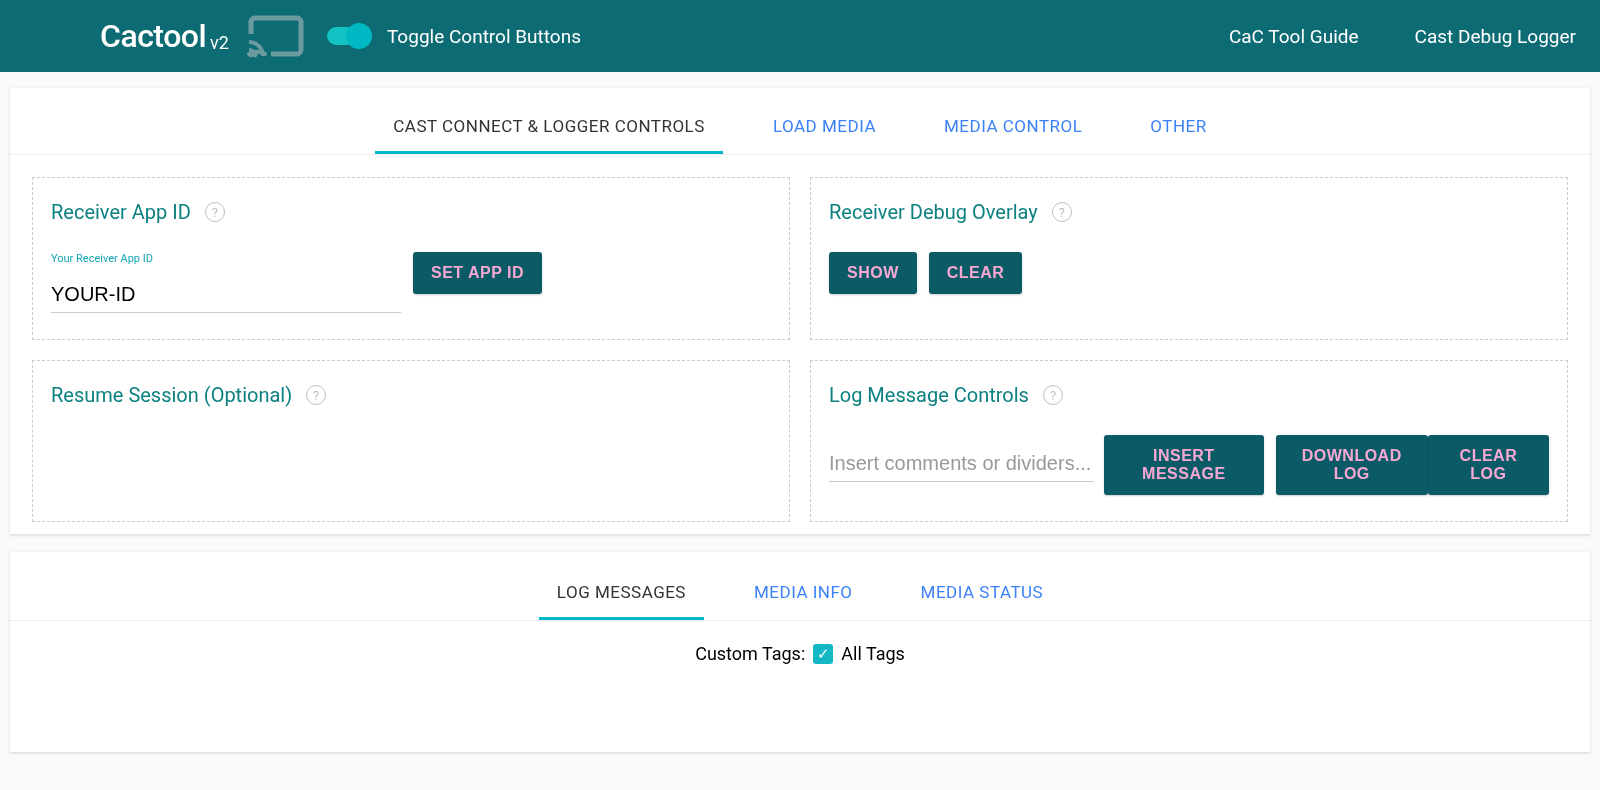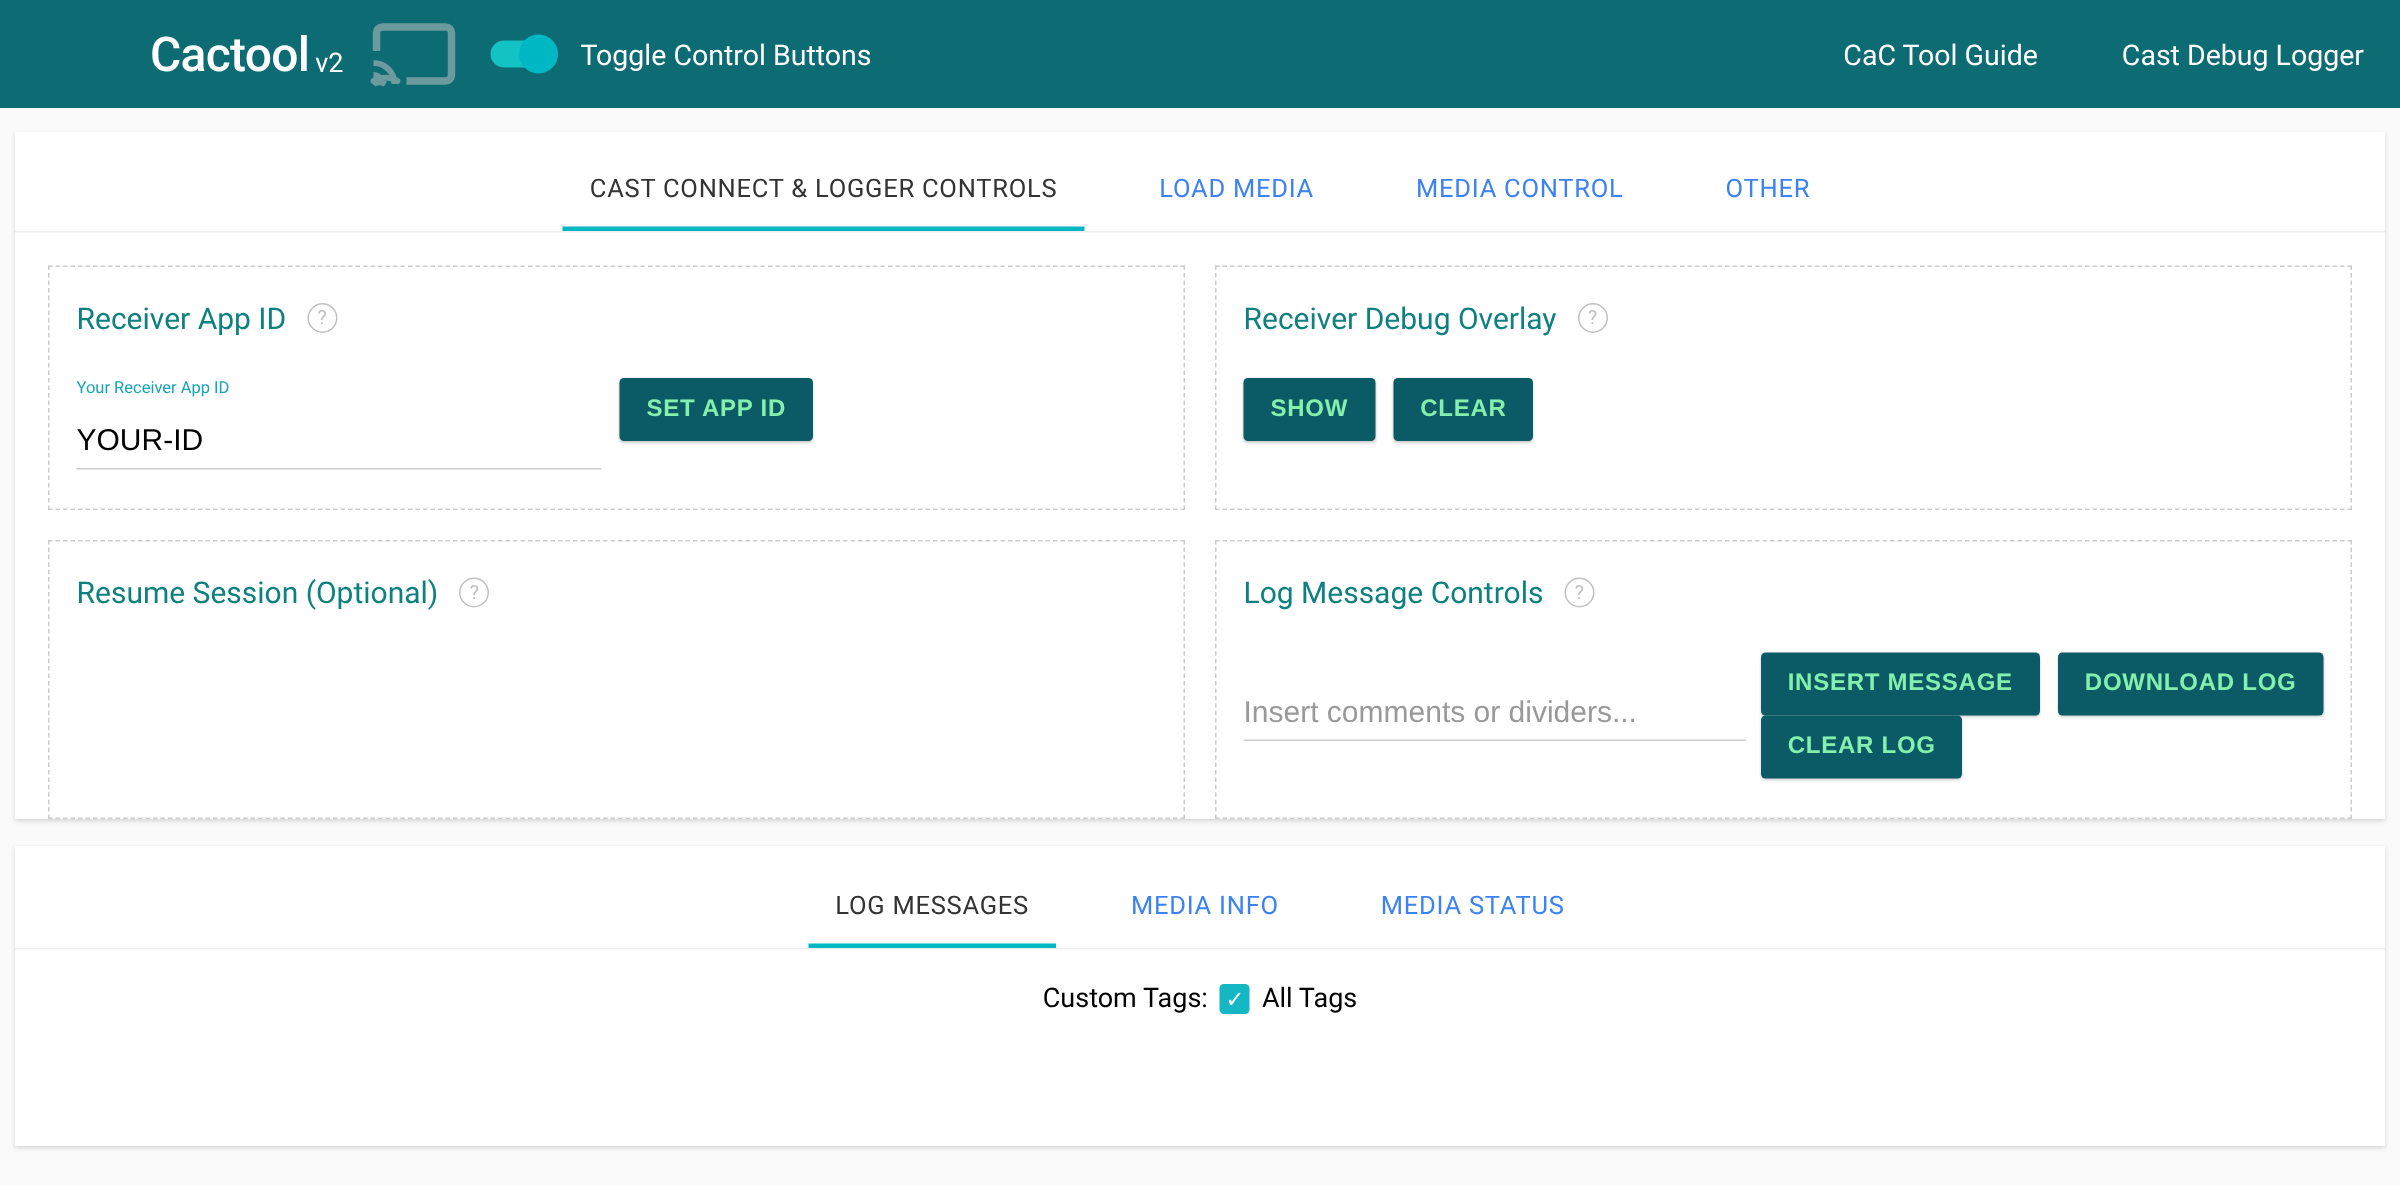--- a/index.html
+++ b/index.html
@@ -68,20 +68,21 @@
       color: #fff;
       font-size: 19px;
       margin-left: 56px;
       cursor: pointer;
     }
 
     .main-card {
       margin: 16px 10px 0 10px;
       background: #fff;
       box-shadow: 0 1px 3px rgba(0,0,0,0.15);
+      padding-bottom: 12px;
     }
     .tabs {
       display: flex;
       justify-content: center;
       gap: 60px;
       border-bottom: 1px solid #eee;
       padding-top: 16px;
     }
     .tab {
       padding: 12px 4px 18px 4px;
@@ -172,21 +173,21 @@
       align-items: flex-start;
       gap: 0;
     }
     .btn-row {
       display: flex;
       gap: 12px;
       flex-wrap: wrap;
     }
     .btn {
       background: #0b5b66;
-      color: #86efac;
+      color: #f9a8d4;
       border: none;
       padding: 12px 18px;
       font-size: 16px;
       font-weight: 600;
       letter-spacing: 0.5px;
       cursor: pointer;
       border-radius: 3px;
       box-shadow: 0 1px 2px rgba(0,0,0,0.2);
     }
     .btn-stack-gap { margin-top: 0px; }
@@ -202,21 +203,21 @@
       border: none;
       border-bottom: 1px solid #ccc;
       font-size: 20px;
       padding: 4px 0 6px 0;
       outline: none;
       background: transparent;
     }
     .log-input::placeholder { color: #999; }
     .log-btn-col {
       display: flex;
-      flex-direction: column;
+      flex-direction: row;
       align-items: flex-start;
     }
     .log-btn-row { display: flex; gap: 12px; }
 
     .lower-card {
       margin: 18px 10px 0 10px;
       background: #fff;
       box-shadow: 0 1px 3px rgba(0,0,0,0.15);
       min-height: 200px;
     }

